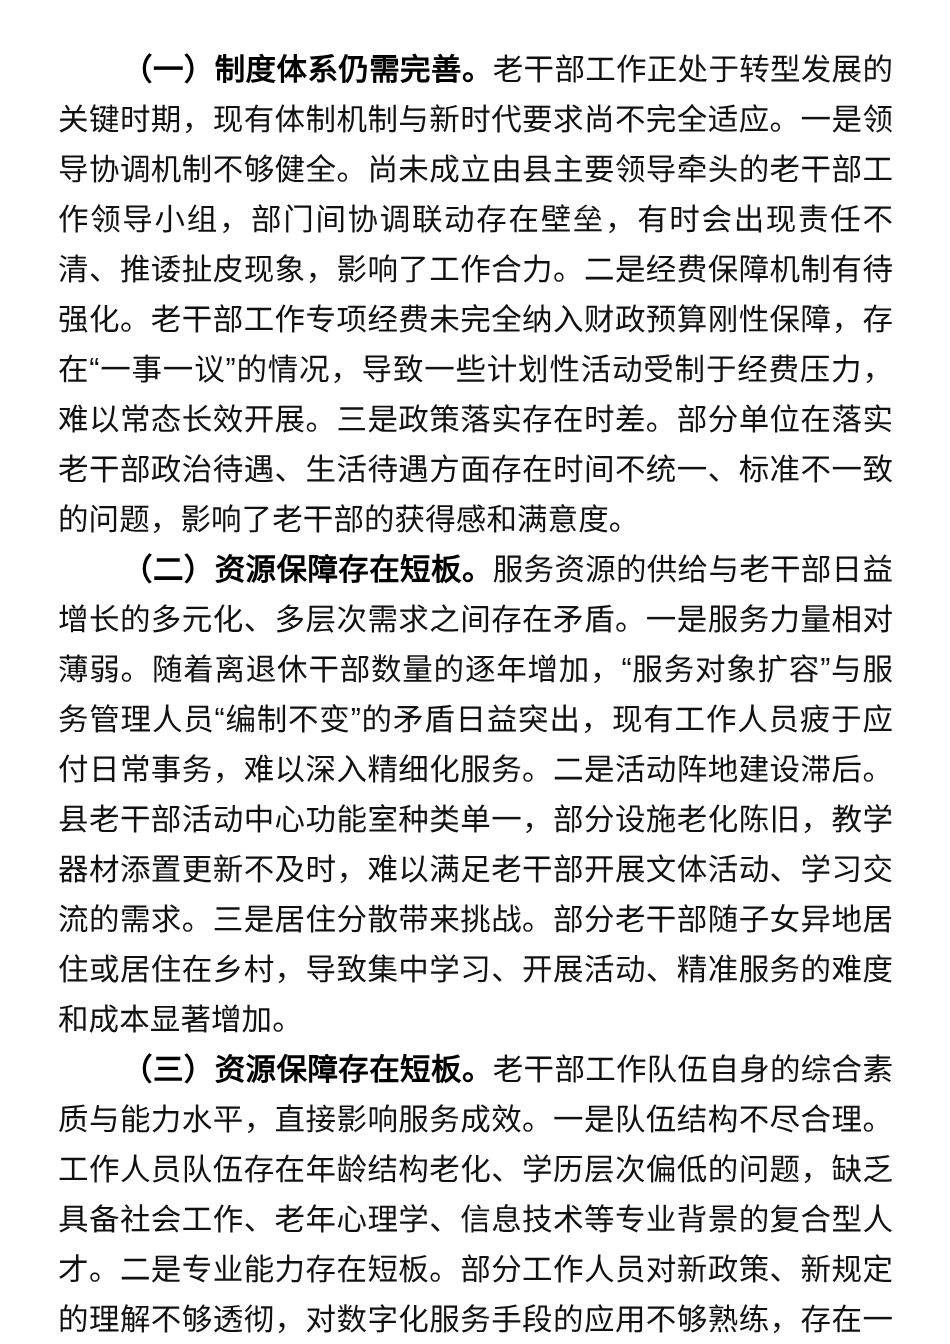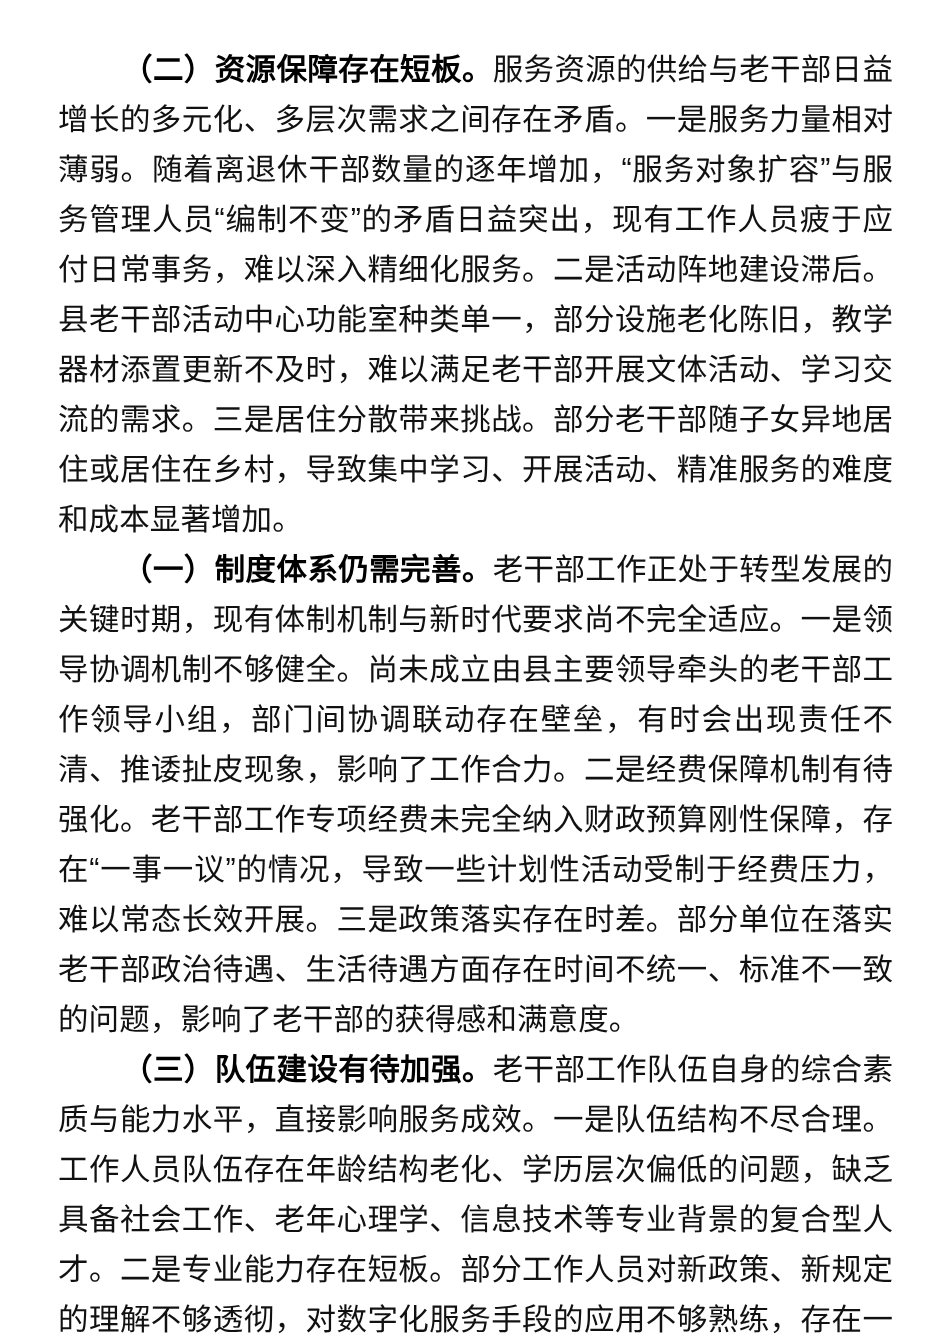--- a/index.html
+++ b/index.html
@@ -55,25 +55,25 @@
     font-weight: normal;
   }
 </style>
 </head>
 <body>
 
 <div class="page">
   <div class="doc-body">
 
     <p class="para">
+      <span class="para-heading">（一）制度体系仍需完善。</span><span class="para-text">老干部工作正处于转型发展的关键时期，现有体制机制与新时代要求尚不完全适应。一是领导协调机制不够健全。尚未成立由县主要领导牵头的老干部工作领导小组，部门间协调联动存在壁垒，有时会出现责任不清、推诿扯皮现象，影响了工作合力。二是经费保障机制有待强化。老干部工作专项经费未完全纳入财政预算刚性保障，存在“一事一议”的情况，导致一些计划性活动受制于经费压力，难以常态长效开展。三是政策落实存在时差。部分单位在落实老干部政治待遇、生活待遇方面存在时间不统一、标准不一致的问题，影响了老干部的获得感和满意度。</span>
+    </p>
+
+    <p class="para">
       <span class="para-heading">（二）资源保障存在短板。</span><span class="para-text">服务资源的供给与老干部日益增长的多元化、多层次需求之间存在矛盾。一是服务力量相对薄弱。随着离退休干部数量的逐年增加，“服务对象扩容”与服务管理人员“编制不变”的矛盾日益突出，现有工作人员疲于应付日常事务，难以深入精细化服务。二是活动阵地建设滞后。县老干部活动中心功能室种类单一，部分设施老化陈旧，教学器材添置更新不及时，难以满足老干部开展文体活动、学习交流的需求。三是居住分散带来挑战。部分老干部随子女异地居住或居住在乡村，导致集中学习、开展活动、精准服务的难度和成本显著增加。</span>
     </p>
 
     <p class="para">
-      <span class="para-heading">（一）制度体系仍需完善。</span><span class="para-text">老干部工作正处于转型发展的关键时期，现有体制机制与新时代要求尚不完全适应。一是领导协调机制不够健全。尚未成立由县主要领导牵头的老干部工作领导小组，部门间协调联动存在壁垒，有时会出现责任不清、推诿扯皮现象，影响了工作合力。二是经费保障机制有待强化。老干部工作专项经费未完全纳入财政预算刚性保障，存在“一事一议”的情况，导致一些计划性活动受制于经费压力，难以常态长效开展。三是政策落实存在时差。部分单位在落实老干部政治待遇、生活待遇方面存在时间不统一、标准不一致的问题，影响了老干部的获得感和满意度。</span>
-    </p>
-
-    <p class="para">
-      <span class="para-heading">（三）队伍建设有待加强。</span><span class="para-text">老干部工作队伍自身的综合素质与能力水平，直接影响服务成效。一是队伍结构不尽合理。工作人员队伍存在年龄结构老化、学历层次偏低的问题，缺乏具备社会工作、老年心理学、信息技术等专业背景的复合型人才。二是专业能力存在短板。部分工作人员对新政策、新规定的理解不够透彻，对数字化服务手段的应用不够熟练，存在一定的“本领恐慌”。三是工作作风尚需锤炼。个别干部对老干部工作的重要性认识不足，存在“重管理、轻服务”的惯性思维，服务不够主动</span>
+      <span class="para-heading">（三）资源保障存在短板。</span><span class="para-text">老干部工作队伍自身的综合素质与能力水平，直接影响服务成效。一是队伍结构不尽合理。工作人员队伍存在年龄结构老化、学历层次偏低的问题，缺乏具备社会工作、老年心理学、信息技术等专业背景的复合型人才。二是专业能力存在短板。部分工作人员对新政策、新规定的理解不够透彻，对数字化服务手段的应用不够熟练，存在一定的“本领恐慌”。三是工作作风尚需锤炼。个别干部对老干部工作的重要性认识不足，存在“重管理、轻服务”的惯性思维，服务不够主动</span>
     </p>
 
   </div>
 </div>
 
 </body></html>

